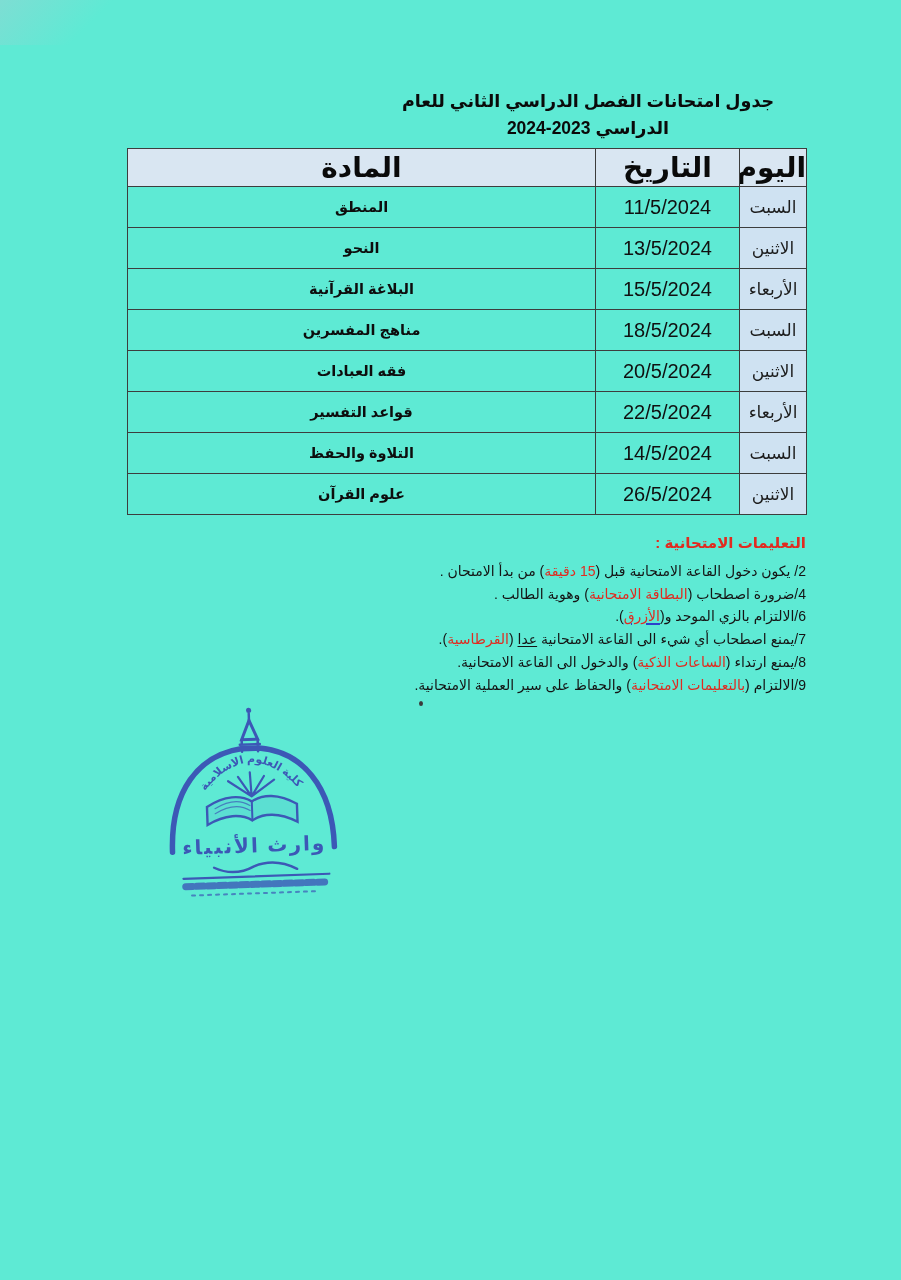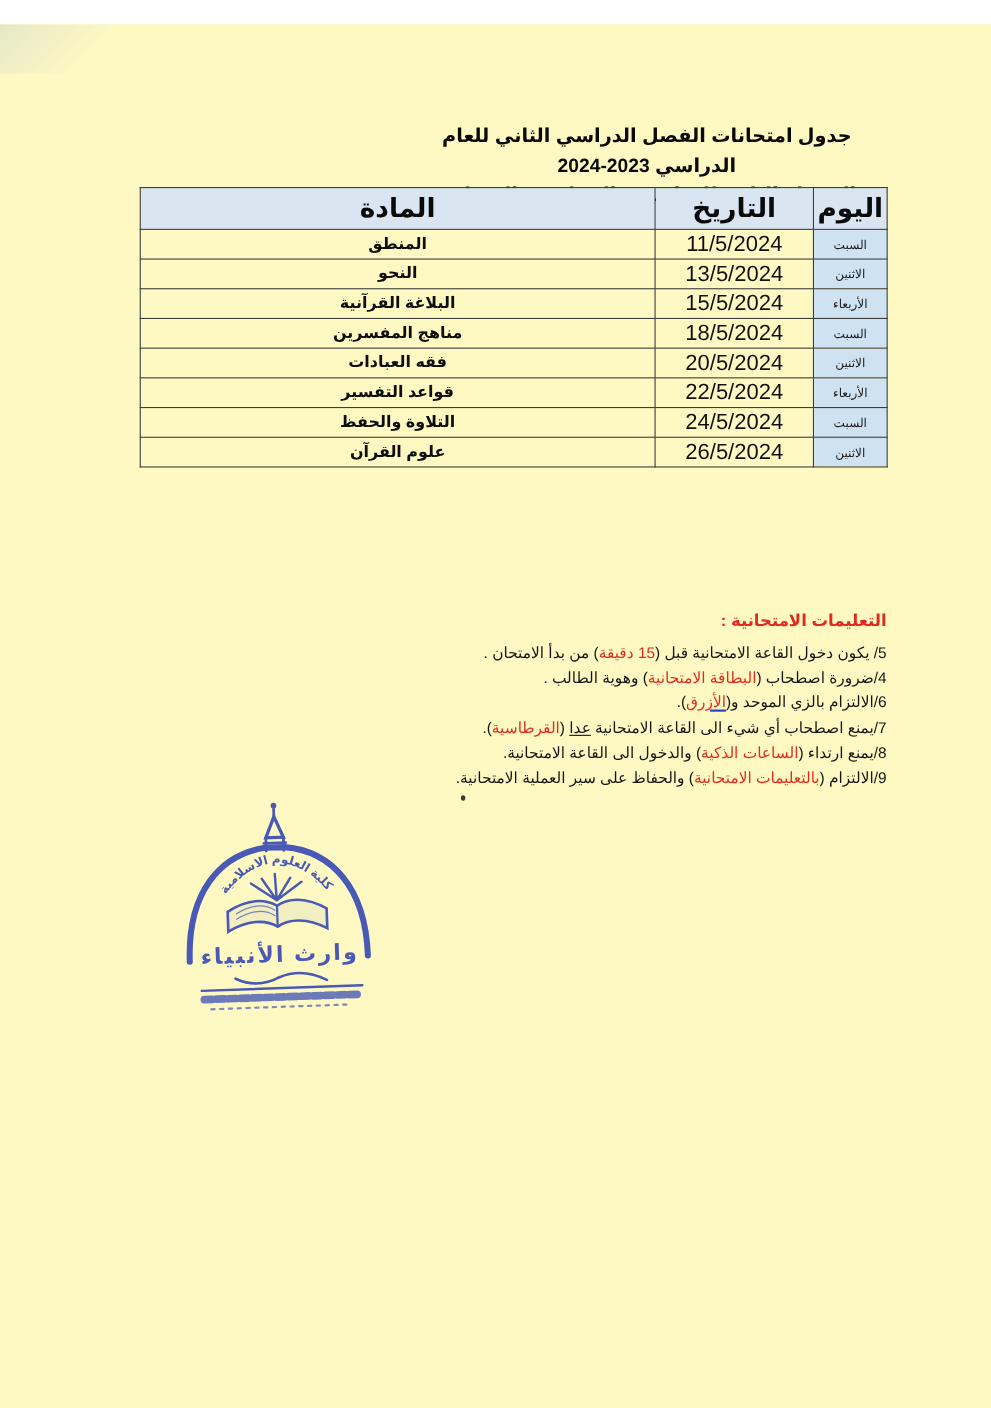--- a/index.html
+++ b/index.html
@@ -11,21 +11,21 @@
     --border:#3d3d3d;
   }
   *{margin:0;padding:0;box-sizing:border-box;}
   html,body{width:901px;height:1280px;}
   body{
     background:#ffffff;
     font-family:"Liberation Sans","DejaVu Sans",sans-serif;
     position:relative;
     color:#111;
   }
-  .page{position:absolute;inset:0;background:#fef9c3;overflow:hidden;margin-top:22px;}
+  .page{position:absolute;inset:0;background:#5eead4;overflow:hidden;}
   .corner-smudge{
     position:absolute;left:0;top:0;width:130px;height:45px;
     background:linear-gradient(135deg,rgba(185,198,210,0.35),rgba(185,198,210,0) 65%);
     pointer-events:none;
   }
   .title-block{
     position:absolute;top:88px;left:370px;width:436px;
     direction:rtl;text-align:center;
     font-weight:bold;font-size:17.5px;line-height:27px;color:#0a0a0a;
   }
@@ -33,24 +33,24 @@
     position:absolute;top:148px;left:127px;width:679px;
     border-collapse:collapse;direction:rtl;table-layout:fixed;
   }
   .exam-table th,.exam-table td{
     border:1.6px solid var(--border);
     text-align:center;vertical-align:middle;
     overflow:hidden;
   }
   .exam-table th{
     height:38px;background:var(--table_header_bg);
-    font-size:24px;font-weight:bold;color:#0a0a0a;
-  }
-  .exam-table td{height:27px;}
-  .exam-table td.day{background:var(--day_cell_bg);font-size:11px;color:#1c1c1c;}
+    font-size:28px;font-weight:bold;color:#0a0a0a;
+  }
+  .exam-table td{height:41px;}
+  .exam-table td.day{background:var(--day_cell_bg);font-size:17px;color:#1c1c1c;}
   .exam-table td.date{font-size:20px;color:#101010;}
   .exam-table td.subject{font-weight:bold;font-size:14.5px;color:#0d0d0d;}
   .instructions{
     position:absolute;top:532px;right:95px;width:712px;
     direction:rtl;text-align:right;font-size:14px;color:#141414;
   }
   .inst-heading{
     color:var(--red);font-weight:bold;font-size:15px;
     margin-bottom:6px;line-height:22px;
   }
@@ -135,36 +135,36 @@
     </tr>
 
     <tr>
       <td class="day">الأربعاء</td>
       <td class="date">22/5/2024</td>
       <td class="subject">قواعد التفسير</td>
     </tr>
 
     <tr>
       <td class="day">السبت</td>
-      <td class="date">24/5/2024</td>
+      <td class="date">14/5/2024</td>
       <td class="subject">التلاوة والحفظ</td>
     </tr>
 
     <tr>
       <td class="day">الاثنين</td>
       <td class="date">26/5/2024</td>
       <td class="subject">علوم القرآن</td>
     </tr>
   </tbody>
   </table>
 
   <div class="instructions">
     <div class="inst-heading">التعليمات الامتحانية :</div>
     <div>
-        <div class="inst-line"><span>5/ يكون دخول القاعة الامتحانية قبل (</span><span class="seg-red">15 دقيقة</span><span>) من بدأ الامتحان .</span></div>
+        <div class="inst-line"><span>2/ يكون دخول القاعة الامتحانية قبل (</span><span class="seg-red">15 دقيقة</span><span>) من بدأ الامتحان .</span></div>
         <div class="inst-line"><span>4/ضرورة اصطحاب (</span><span class="seg-red">البطاقة الامتحانية</span><span>) وهوية الطالب .</span></div>
         <div class="inst-line"><span>6/الالتزام بالزي الموحد و(</span><span class="seg-redu">الأزرق</span><span>).</span></div>
         <div class="inst-line"><span>7/يمنع اصطحاب أي شيء الى القاعة الامتحانية </span><span class="seg-u">عدا</span><span> (</span><span class="seg-red">القرطاسية</span><span>).</span></div>
         <div class="inst-line"><span>8/يمنع ارتداء (</span><span class="seg-red">الساعات الذكية</span><span>) والدخول الى القاعة الامتحانية.</span></div>
         <div class="inst-line"><span>9/الالتزام (</span><span class="seg-red">بالتعليمات الامتحانية</span><span>) والحفاظ على سير العملية الامتحانية.</span></div>
       </div>
   </div>
 
   <div class="scan-dot"></div>
 

